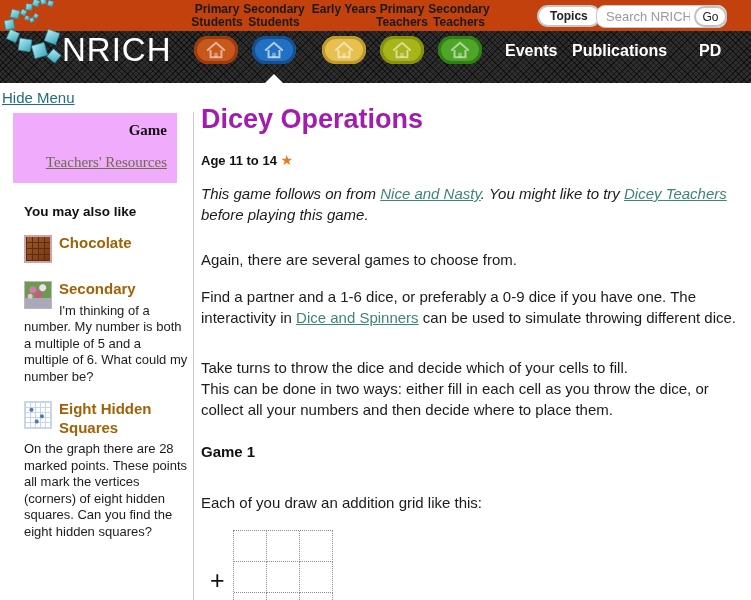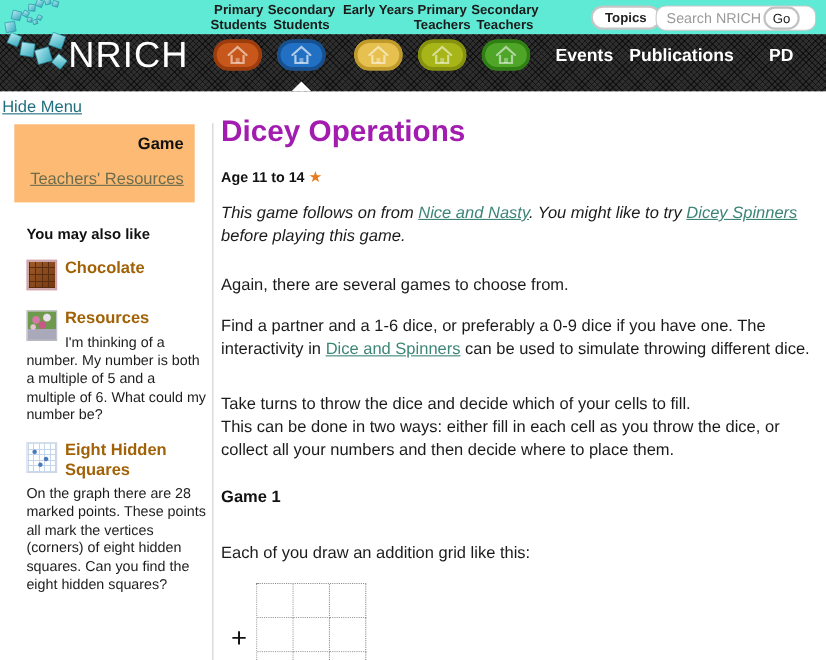--- a/index.html
+++ b/index.html
@@ -1,33 +1,33 @@
 <!DOCTYPE html>
 <html><head>
 <meta charset="utf-8">
 <style>
   * { margin:0; padding:0; box-sizing:border-box; }
   html,body { background:#fff; }
   body { font-family:"Liberation Sans", sans-serif; }
   .page { position:relative; width:751px; height:600px; overflow:hidden; background:#fff; }
 
   
-  .topbar { position:absolute; left:0; top:0; width:751px; height:31px; background:#5eead4; z-index:3; }
+  .topbar { position:absolute; left:0; top:0; width:751px; height:31px; background:#c2410c; z-index:3; }
   .top-nav-link { position:absolute; top:3px; font-size:12px; font-weight:bold; color:#1a1a1a;
                   text-align:center; line-height:13px; text-decoration:none; cursor:pointer; }
   .tn1 { left:185px; width:64px; }
   .tn2 { left:235px; width:78px; }
   .tn3 { left:299px; width:90px; }
   .tn4 { left:371px; width:62px; }
   .tn5 { left:423px; width:72px; }
   .topics-btn { position:absolute; left:537px; top:5px; height:22px; padding:0 11px;
                 border:2px solid #c6c6c6; border-radius:12px; background:#fff;
                 font-family:"Liberation Sans",sans-serif; font-size:12px; font-weight:bold; color:#222; cursor:pointer; }
   .search-wrap { position:absolute; left:596px; top:5px; width:131px; height:23px; }
-  .search-input { width:146px; height:23px; border:1px solid #c9c9c9; border-radius:9px;
+  .search-input { width:131px; height:23px; border:1px solid #c9c9c9; border-radius:9px;
                   padding:0 36px 0 9px; font-family:"Liberation Sans",sans-serif; font-size:13px; color:#444; }
   .search-input::placeholder { color:#9a9a9a; }
   .go-btn { position:absolute; right:0px; top:1px; width:33px; height:21px; border:2px solid #c2c2c2;
             border-radius:11px; background:#fff; font-size:12px; color:#222; cursor:pointer;
             font-family:"Liberation Sans",sans-serif; }
 
   
   .navbar { position:absolute; left:0; top:31px; width:751px; height:52px; z-index:2;
             background-color:#2e2e2e;
             background-image:
@@ -46,21 +46,21 @@
                  font-weight:bold; text-decoration:none; cursor:pointer; }
   .nl-0 { left:505px; } .nl-1 { left:572px; } .nl-2 { left:699px; }
 
   
   .hide-menu { position:absolute; left:2px; top:89px; font-size:15px; color:#1f6e7e;
                text-decoration:underline; cursor:pointer; z-index:5; }
 
   
   .divider-v { position:absolute; left:193px; top:112px; width:1px; height:488px; background:#ccc; }
   .sidebar { position:absolute; left:0; top:104px; width:192px; }
-  .res-box { margin:9px 0 0 13px; width:164px; background:#fdba74; padding:9px 10px 12px; text-align:right; }
+  .res-box { margin:9px 0 0 13px; width:164px; background:#f0abfc; padding:9px 10px 12px; text-align:right;font-family:Liberation Serif, serif; }
   .tab-game { font-size:15px; font-weight:bold; color:#111; }
   .tab-teachers { display:inline-block; margin-top:15px; font-size:15px; color:#6d6d4d;
                   text-decoration:underline; cursor:pointer; }
   .also-heading { margin:21px 0 0 24px; font-size:13.5px; font-weight:bold; color:#111; }
   .also-item { margin:15px 4px 0 24px; width:164px; font-size:13px; line-height:16.5px; color:#1c1c1c; }
   .also-item::after { content:""; display:block; clear:both; }
   .thumb { width:28px; height:28px; float:left; margin:1px 7px 2px 0; cursor:pointer; }
   .thumb-chocolate { border:2px solid #cfa3ab;
     background-image:
       repeating-linear-gradient(0deg, #5a2c10 0 1px, transparent 1px 6px),
@@ -204,41 +204,41 @@
     </div>
     <h3 class="also-heading">You may also like</h3>
 
     <div class="also-item">
       <div class="thumb thumb-chocolate"></div>
       <a class="also-title">Chocolate</a>
     </div>
 
     <div class="also-item">
       <div class="thumb thumb-remainders"></div>
-      <a class="also-title">Resources</a>
+      <a class="also-title">Secondary</a>
       <p class="also-desc">I'm thinking of a number. My number is both a multiple of 5 and a multiple of 6. What could my number be?</p>
     </div>
 
     <div class="also-item">
       <div class="thumb thumb-squares"></div>
       <a class="also-title">Eight Hidden Squares</a>
       <p class="also-desc">On the graph there are 28 marked points. These points all mark the vertices (corners) of eight hidden squares. Can you find the eight hidden squares?</p>
     </div>
   </aside>
 
   <main class="content">
     <h1 class="page-title">Dicey Operations</h1>
 
     <div class="age-row">
       <span>Age 11 to 14</span>
       <span class="star">★</span>
     </div>
 
     <p class="intro">
-      <span>This game follows on from </span><a class="body-link">Nice and Nasty</a><span>. You might like to try </span><a class="body-link">Dicey Spinners</a><span> before playing this game.</span>
+      <span>This game follows on from </span><a class="body-link">Nice and Nasty</a><span>. You might like to try </span><a class="body-link">Dicey Teachers</a><span> before playing this game.</span>
     </p>
 
     <p class="p1">Again, there are several games to choose from.</p>
 
     <p class="p2">
       <span>Find a partner and a 1-6 dice, or preferably a 0-9 dice if you have one. The interactivity in </span><a class="body-link">Dice and Spinners</a><span> can be used to simulate throwing different dice.</span>
     </p>
 
     <p class="p3">
       <span>Take turns to throw the dice and decide which of your cells to fill.</span><br>

